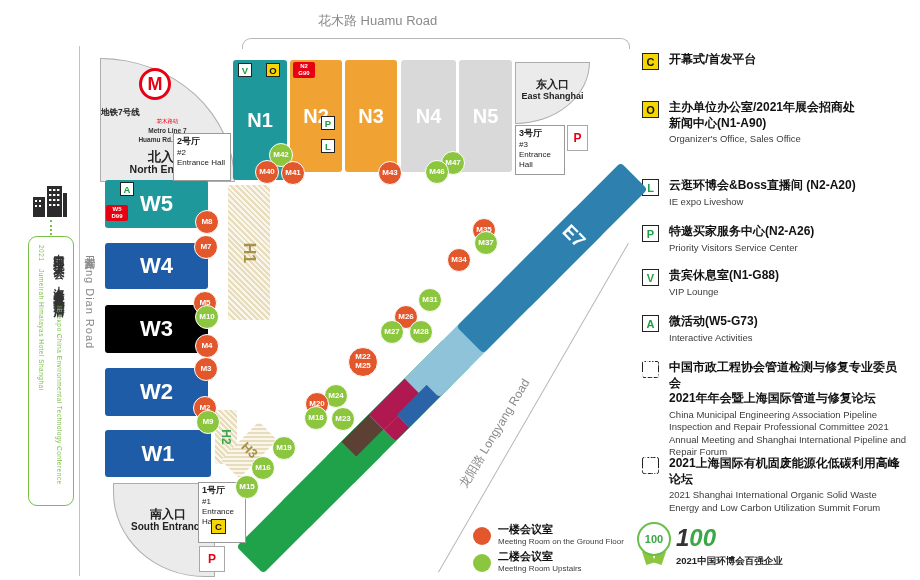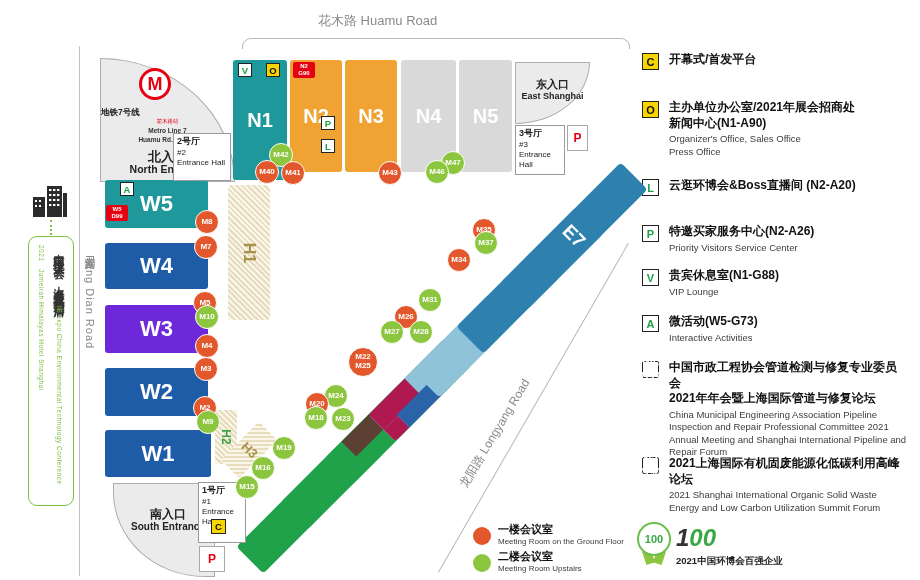--- a/index.html
+++ b/index.html
@@ -169,21 +169,21 @@
 </div>
 <div class="mbdg mbdg-green" style="left:321px;top:116px;">P</div>
 <div class="mbdg mbdg-green" style="left:321px;top:139px;">L</div>
 
 <div class="hall" style="left:105px;top:180px;width:103px;height:48px;background:#1E989B;font-size:22px;">
     <span>W5</span>
   </div>
 <div class="hall" style="left:105px;top:243px;width:103px;height:46px;background:#1E5CA8;font-size:22px;">
     <span>W4</span>
   </div>
-<div class="hall" style="left:105px;top:305px;width:103px;height:48px;background:#6d28d9;font-size:22px;">
+<div class="hall" style="left:105px;top:305px;width:103px;height:48px;background:#000000;font-size:22px;">
     <span>W3</span>
   </div>
 <div class="hall" style="left:105px;top:368px;width:103px;height:48px;background:#1E5CA8;font-size:22px;">
     <span>W2</span>
   </div>
 <div class="hall" style="left:105px;top:430px;width:106px;height:47px;background:#1E5CA8;font-size:22px;">
     <span>W1</span>
   </div>
 
 <div class="mbdg mbdg-green" style="left:120px;top:182px;">A</div>
@@ -281,28 +281,28 @@
       <div class="lg-zh">开幕式/首发平台</div>
     </div>
   </div>
 
   <div class="lg-item" style="top:100px;">
     <span class="lgbdg" style="background:#F7D500;color:#111;">O</span>
     <div>
       <div class="lg-zh">主办单位办公室/2021年展会招商处</div>
       <div class="lg-zh">新闻中心(N1-A90)</div>
       <div class="lg-en">Organizer's Office, Sales Office</div>
-      <div class="lg-en" style="margin-top:0;">Press Office</div>
     </div>
   </div>
 
   <div class="lg-item" style="top:178px;">
     <span class="lgbdg" style="color:#1E9E46;">L</span>
     <div>
       <div class="lg-zh">云逛环博会&amp;Boss直播间 (N2-A20)</div>
+      <div class="lg-en">IE expo Liveshow</div>
     </div>
   </div>
 
   <div class="lg-item" style="top:224px;">
     <span class="lgbdg" style="color:#1E9E46;">P</span>
     <div>
       <div class="lg-zh">特邀买家服务中心(N2-A26)</div>
       <div class="lg-en">Priority Visitors Service Center</div>
     </div>
   </div>

